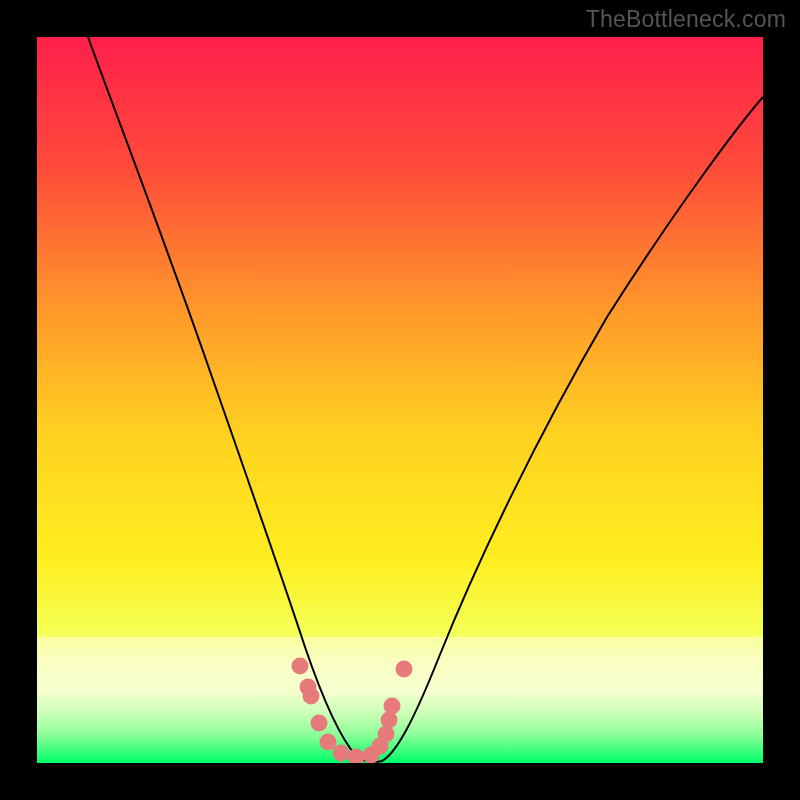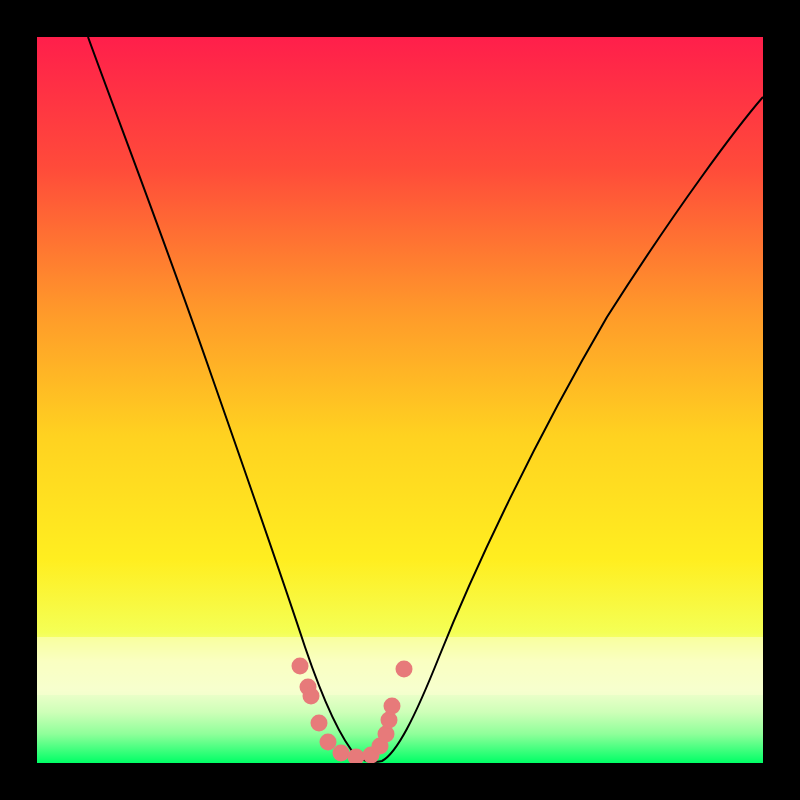--- a/index.html
+++ b/index.html
@@ -39,20 +39,21 @@
     font-size: 23px;
     font-weight: 400;
     color: #555;
     letter-spacing: 0.2px;
   }
 </style>
 </head>
 <body>
 
 <div class="frame">
+  <div class="watermark">TheBottleneck.com</div>
 
   <div class="plot">
     <svg viewBox="0 0 726 726">
       <defs>
         <linearGradient id="bg-grad" x1="0" y1="0" x2="0" y2="1">
           <stop offset="0%" stop-color="#ff1f4b"></stop>
           <stop offset="18%" stop-color="#ff4b3a"></stop>
           <stop offset="38%" stop-color="#ff9a2a"></stop>
           <stop offset="55%" stop-color="#ffd220"></stop>
           <stop offset="72%" stop-color="#ffee20"></stop>

